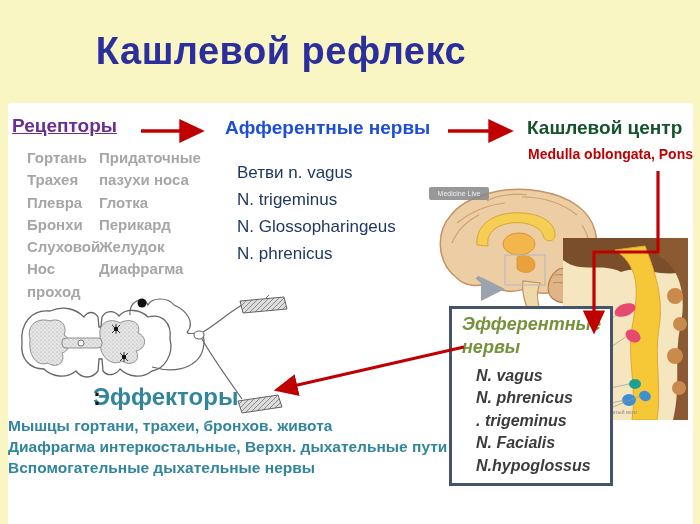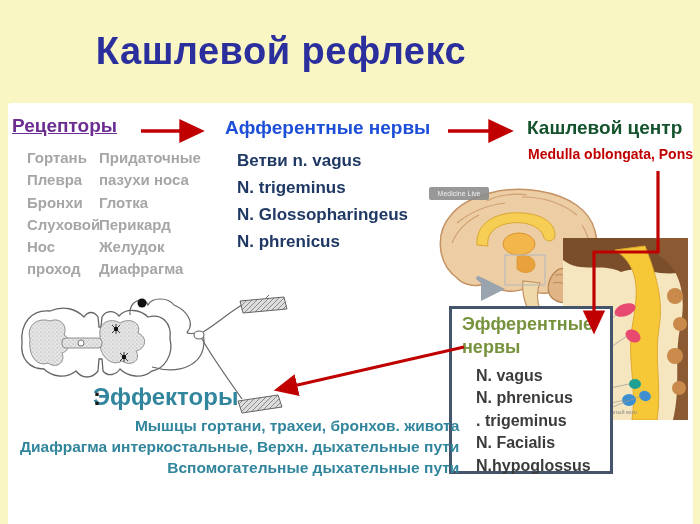--- a/index.html
+++ b/index.html
@@ -21,56 +21,57 @@
     left:4px;top:12px;font-size:19px;font-weight:bold;color:#6b2d91;
     text-decoration:underline;
   }
   .afferent-label{left:217px;top:14px;font-size:19px;font-weight:bold;color:#1d4ed8;}
   .cough-center-label{left:513px;top:14px;font-size:19px;font-weight:bold;color:#14532d;margin-left:6px;}
   .medulla-sub{left:460px;top:43px;width:225px;text-align:right;font-size:14px;font-weight:bold;color:#c00000;}
   .col{font-size:15px;font-weight:600;color:#a6a6a6;line-height:22.3px;white-space:nowrap;}
   .col1{left:19px;top:44px;}
   .col2{left:91px;top:44px;}
   .col div{position:static;}
-  .nerves{left:229px;top:44px;font-size:17px;font-weight:bold;color:#1f3864;line-height:27px;white-space:nowrap;}
+  .nerves{left:229px;top:56px;font-size:17px;font-weight:normal;color:#1f3864;line-height:27px;white-space:nowrap;}
   .nerves div{position:static;}
   .brain-svg{left:419px;top:80px;}
   .inset-svg{left:555px;top:135px;z-index:2;}
   .spinal-svg{left:4px;top:192px;}
   .eff-box{
     left:441px;top:203px;width:148px;height:158px;background:#ffffff;
-    border:3px solid #44546a;z-index:5;padding:4px 0 0 10px;
+    border:3px solid #44546a;z-index:5;padding:4px 0 12px 10px;font-style:italic;
   }
   .eff-box *{position:static;}
   .eff-title{font-size:18px;font-weight:bold;color:#76923c;line-height:23px;}
   .eff-items{margin-top:6px;padding-left:14px;font-size:16px;font-weight:bold;color:#3b3b3b;line-height:22.4px;}
   .effectors-label{
     left:85px;top:280px;font-size:24px;font-weight:bold;color:#31859c;z-index:6;
   }
   .effectors-label .colon{color:#1a1a1a;}
   .bottom-lines{
-    left:12px;top:313px;font-size:15.5px;font-weight:bold;color:#31859c;line-height:20.8px;z-index:6;white-space:nowrap;text-align:right;
+    left:0;top:313px;font-size:15.5px;font-weight:bold;color:#31859c;line-height:20.8px;z-index:6;white-space:nowrap;
   }
   .bottom-lines div{position:static;}
   .overlay{position:absolute;left:0;top:0;z-index:20;pointer-events:none;}
 </style>
 </head>
 <body>
 
 <div class="title">Кашлевой рефлекс</div>
 
 <div class="panel">
 
   <div class="receptors-label">Рецепторы</div>
   <div class="afferent-label">Афферентные нервы</div>
   <div class="cough-center-label">Кашлевой центр</div>
   <div class="medulla-sub">Medulla oblongata, Pons</div>
 
   <div class="col col1">
     <div>Гортань</div>
+    <div>Трахея</div>
     <div>Плевра</div>
     <div>Бронхи</div>
     <div>Слуховой</div>
     <div>Нос</div>
     <div>проход</div>
   </div>
   <div class="col col2">
     <div>Придаточные</div>
     <div>пазухи носа</div>
     <div>Глотка</div>
@@ -173,21 +174,21 @@
   </svg>
 
   <div class="effectors-label">
       <span>Эффекторы</span>
       <span class="colon">:</span>
     </div>
 
   <div class="bottom-lines">
     <div>Мышцы гортани, трахеи, бронхов. живота</div>
     <div>Диафрагма интеркостальные, Верхн. дыхательные пути</div>
-    <div>Вспомогательные дыхательные пути</div>
+    <div>Вспомогательные дыхательные нервы</div>
   </div>
 
 </div>
 
 <svg class="overlay" width="700" height="524" viewBox="0 0 700 524">
   <defs>
     <marker id="arrR" markerWidth="8" markerHeight="8" refX="5.5" refY="3.5" orient="auto">
       <path d="M0,0 L7.5,3.5 L0,7 Z" fill="#c00000"></path>
     </marker>
     <marker id="arrG" markerWidth="7" markerHeight="7" refX="4.5" refY="3" orient="auto">

